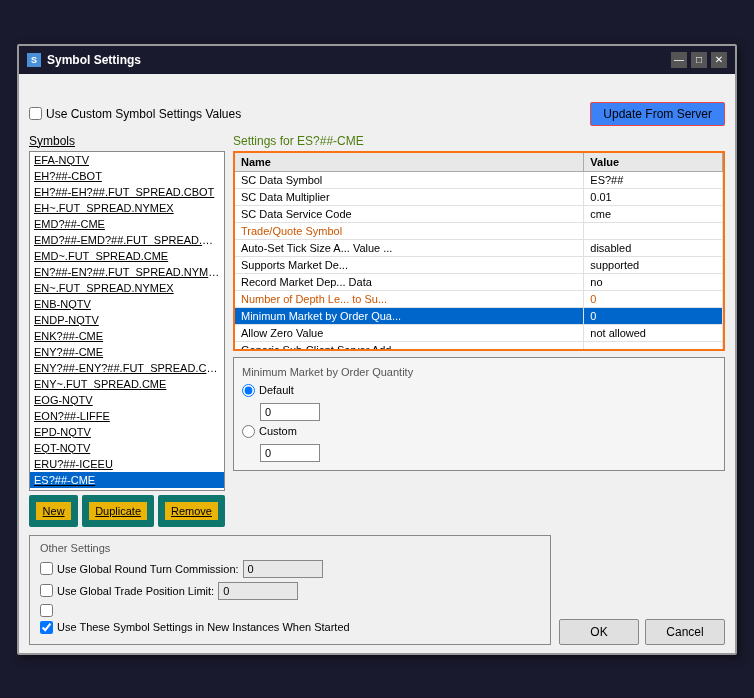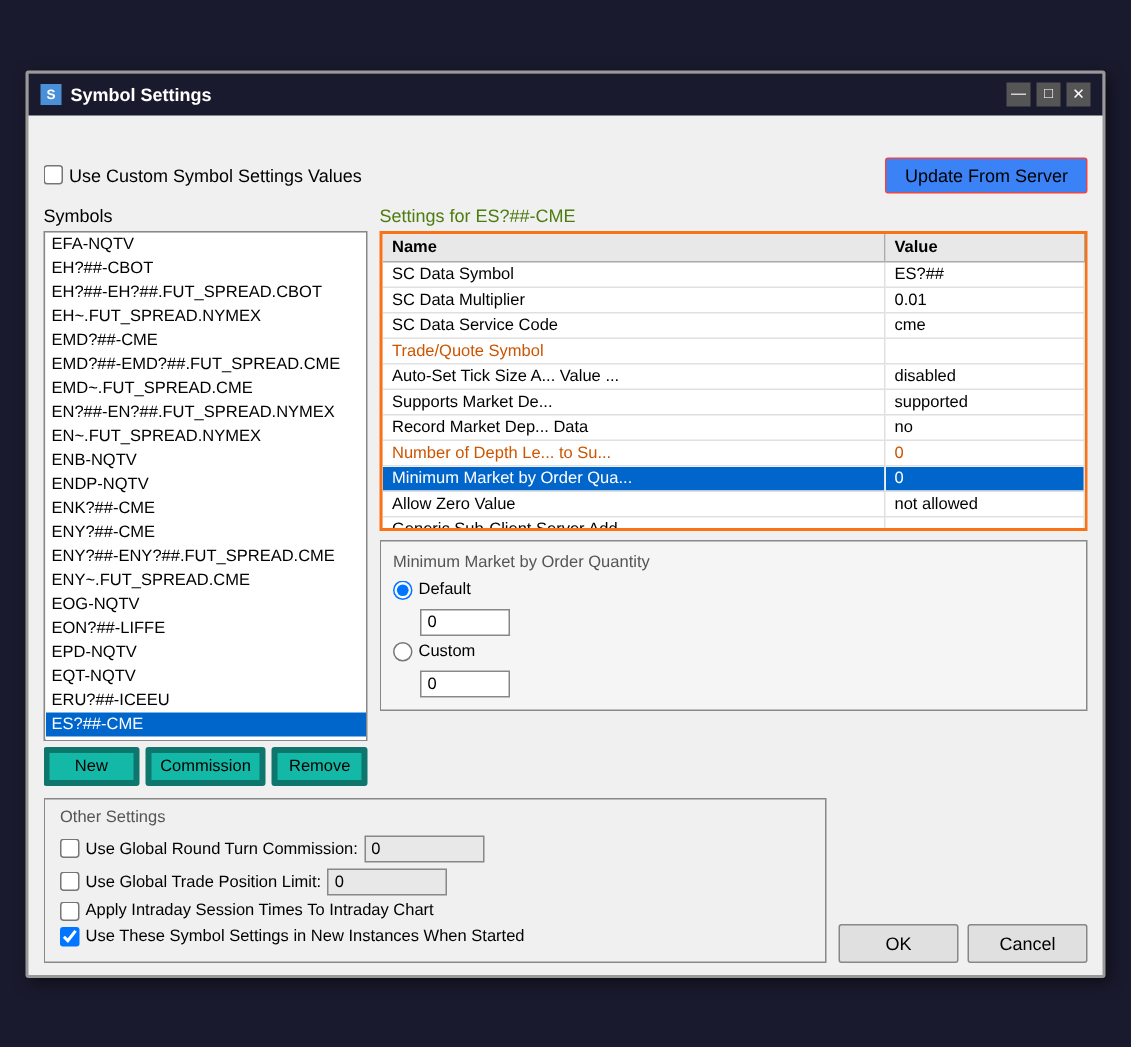--- a/index.html
+++ b/index.html
@@ -85,22 +85,23 @@
       border-radius: 2px;
       padding: 4px 12px;
       font-size: 12px;
       cursor: pointer;
     }
     .main-area {
       display: flex;
       gap: 8px;
     }
     .symbols-panel {
-      width: 216px;
+      width: 196px;
       flex-shrink: 0;
+      text-decoration: underline;
     }
     .panel-label {
       font-size: 12px;
       font-weight: normal;
       margin-bottom: 3px;
       color: #000;
     }
     .symbols-list {
       border: 1px solid #888;
       background: white;
@@ -116,22 +117,22 @@
       text-overflow: ellipsis;
     }
     .symbols-list .list-item.selected { background: #0066cc; color: white; }
     .symbols-buttons {
       display: flex;
       gap: 4px;
       margin-top: 4px;
     }
     .symbols-buttons button {
       flex: 1;
-      background: #14b8a6;
-      border: 4px solid #0f766e;
+      background: #eab308;
+      border: 7px solid #0f766e;
       border-radius: 2px;
       padding: 3px 6px;
       font-size: 11px;
       cursor: pointer;
     }
     .settings-panel {
       flex: 1;
     }
     .settings-title {
       font-size: 12px;
@@ -302,21 +303,21 @@
             <div class="list-item">EOG-NQTV</div>
             <div class="list-item">EON?##-LIFFE</div>
             <div class="list-item">EPD-NQTV</div>
             <div class="list-item">EQT-NQTV</div>
             <div class="list-item">ERU?##-ICEEU</div>
             <div class="list-item selected">ES?##-CME</div>
             <div class="list-item">ES?##-ES?##.FUT_SPREAD.CME</div>
           </div>
         <div class="symbols-buttons">
           <button>New</button>
-          <button>Commission</button>
+          <button>Duplicate</button>
           <button>Remove</button>
         </div>
       </div>
 
       <div class="settings-panel">
         <div class="settings-title" id="settings-title">Settings for ES?##-CME</div>
         <div class="settings-table-container">
           <table class="settings-table">
             <thead>
               <tr>
@@ -408,21 +409,20 @@
                 <span>Use Global Round Turn Commission:</span>
                 <input type="text" value="0" style="">
               </div>
               <div class="other-setting-item">
                 <input type="checkbox" style="">
                 <span>Use Global Trade Position Limit:</span>
                 <input type="text" value="0" style="">
               </div>
               <div class="other-setting-item">
                 <input type="checkbox" style="">
-                <span>Apply Intraday Session Times To Intraday Chart</span>
               </div>
               <div class="other-setting-item">
                 <input type="checkbox" checked="" style="">
                 <span>Use These Symbol Settings in New Instances When Started</span>
               </div>
             </div>
         </div>
       </div>
       <div class="ok-cancel">
         <button>OK</button>

